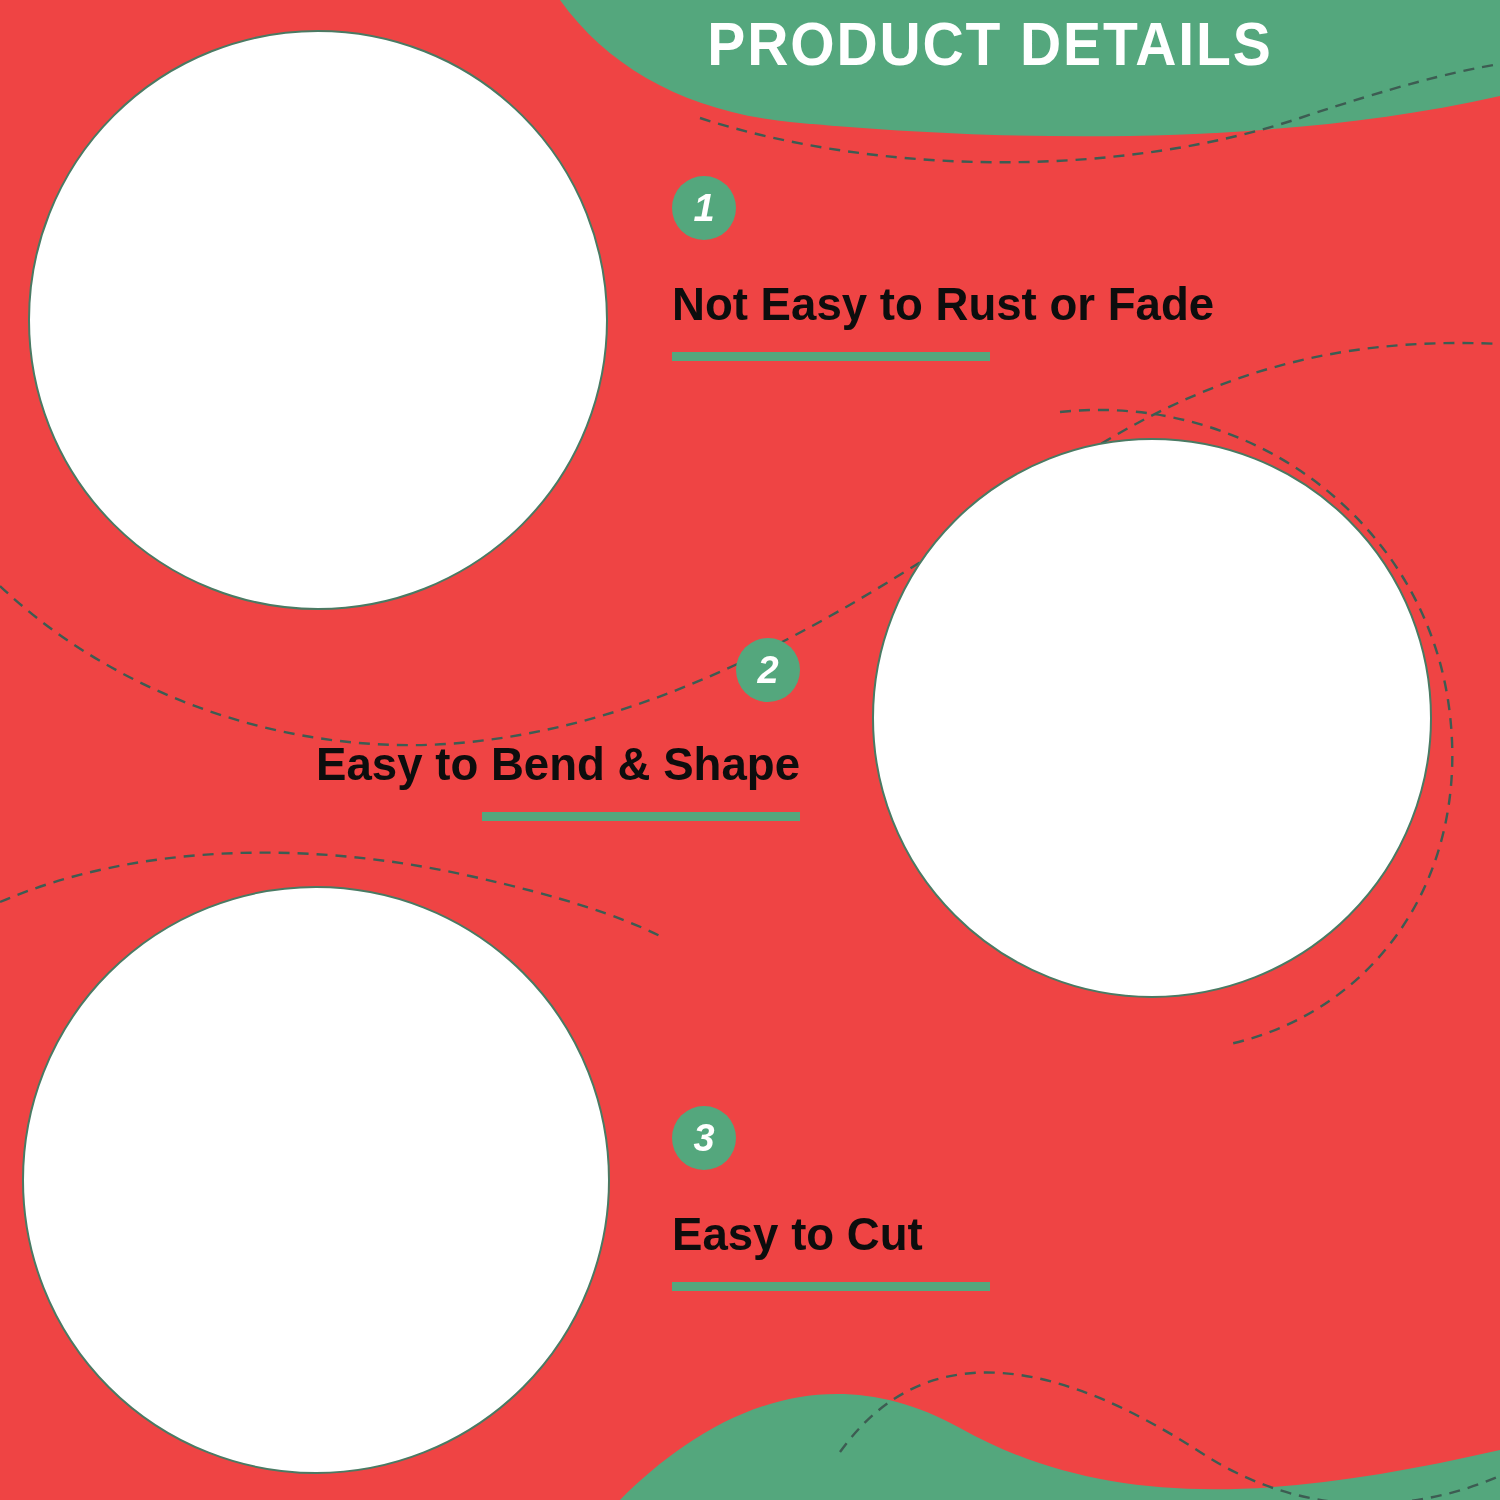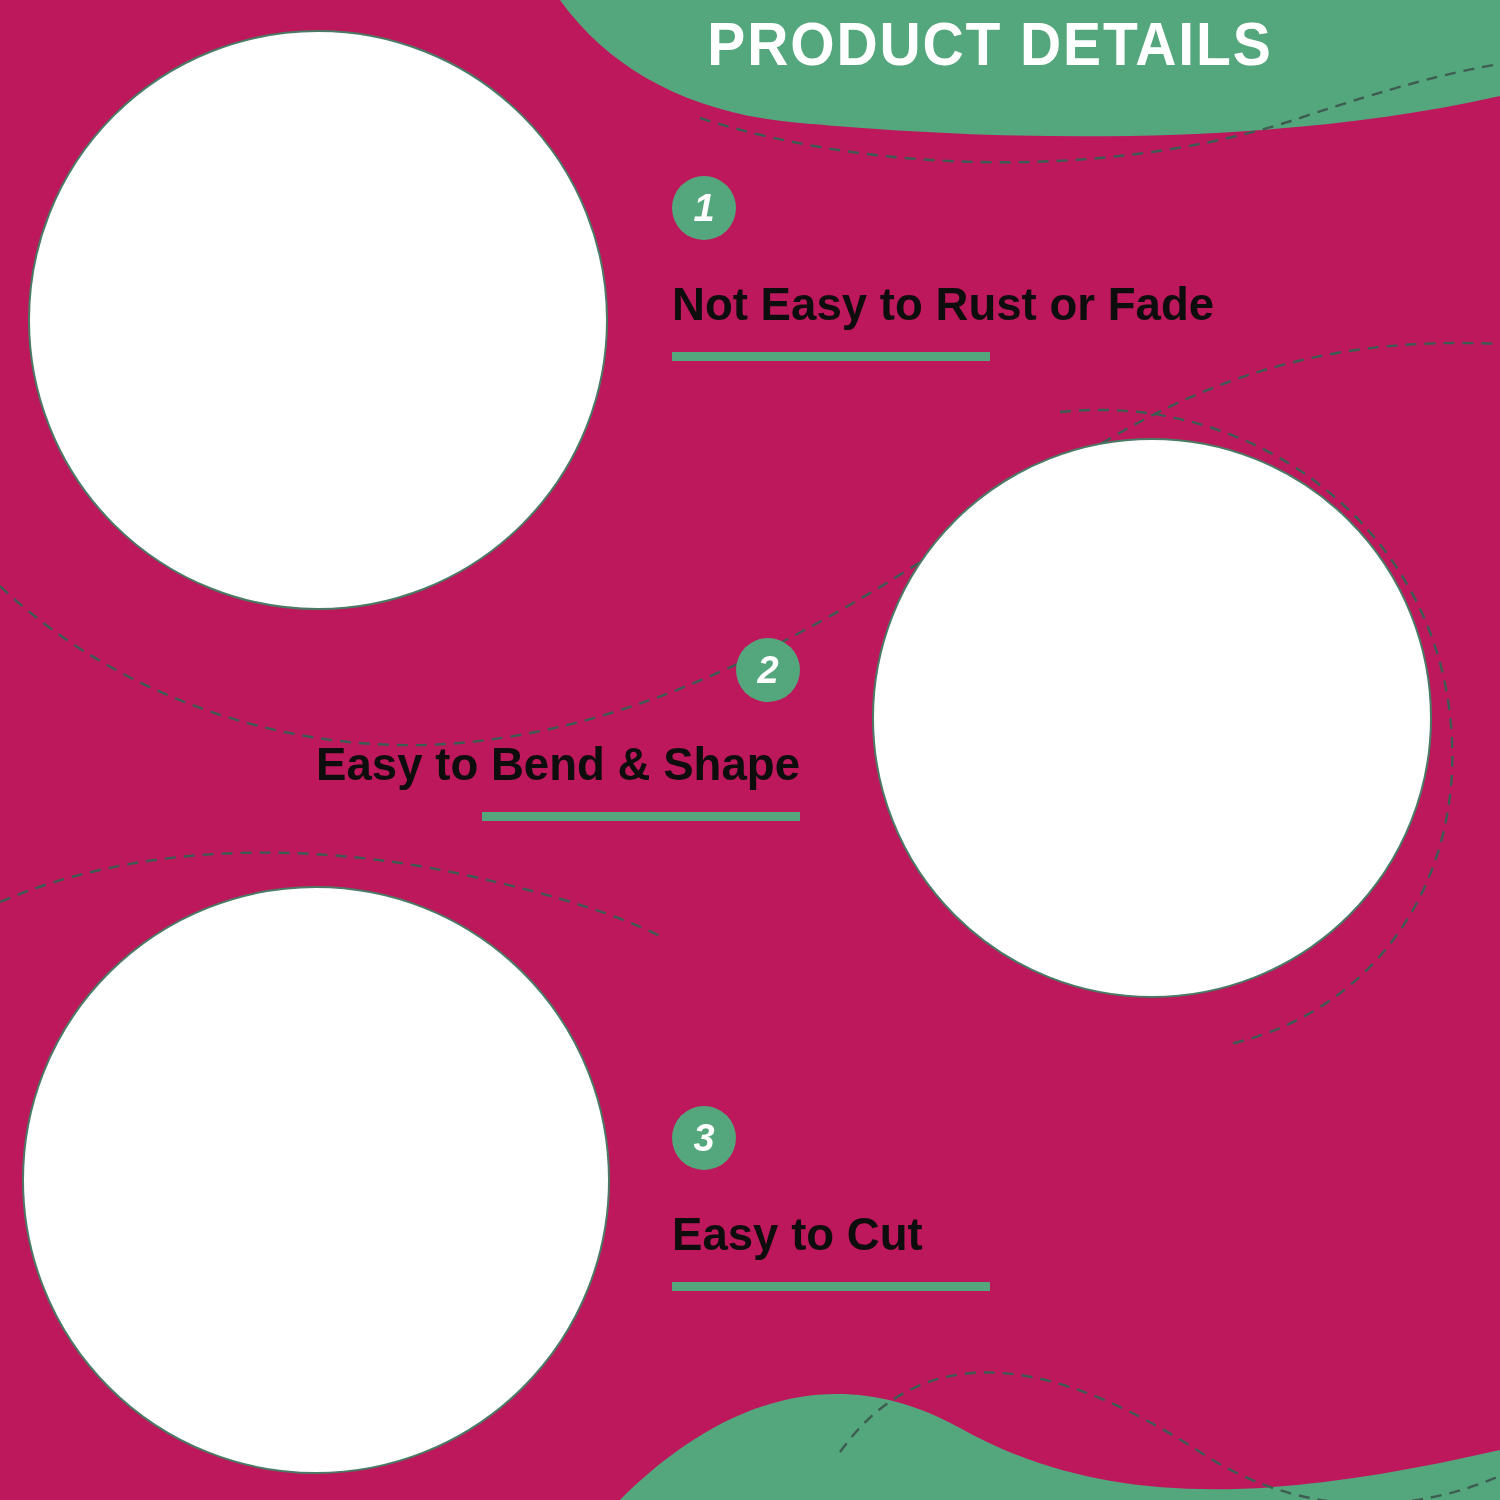--- a/index.html
+++ b/index.html
@@ -7,21 +7,21 @@
     padding: 0;
     background: #ffffff;
   }
   body {
     font-family: "Liberation Sans", sans-serif;
   }
   #page {
     position: relative;
     width: 1500px;
     height: 1500px;
-    background: #be185d;
+    background: #ef4444;
     overflow: hidden;
   }
   .layer {
     position: absolute;
     top: 0; left: 0;
     width: 1500px;
     height: 1500px;
   }
   .svg-layer { pointer-events: none; }
 

